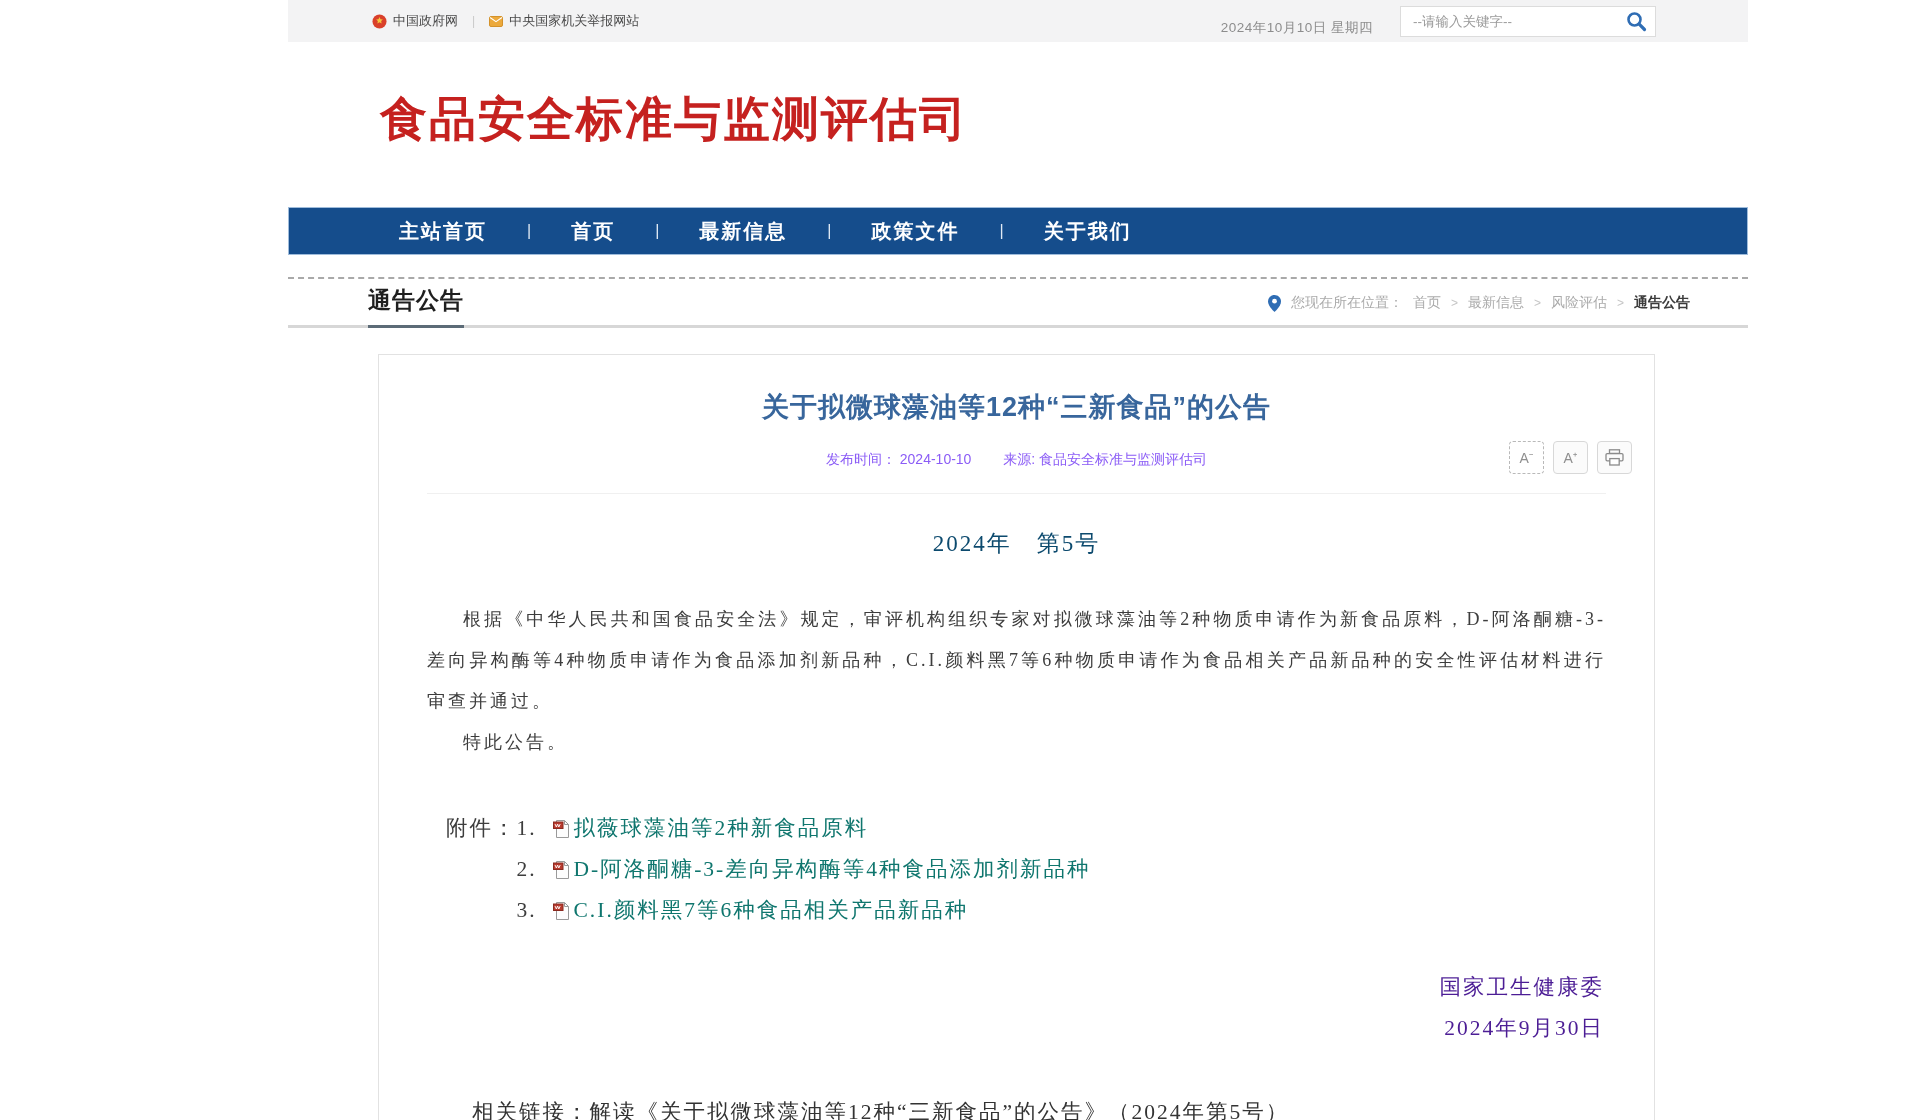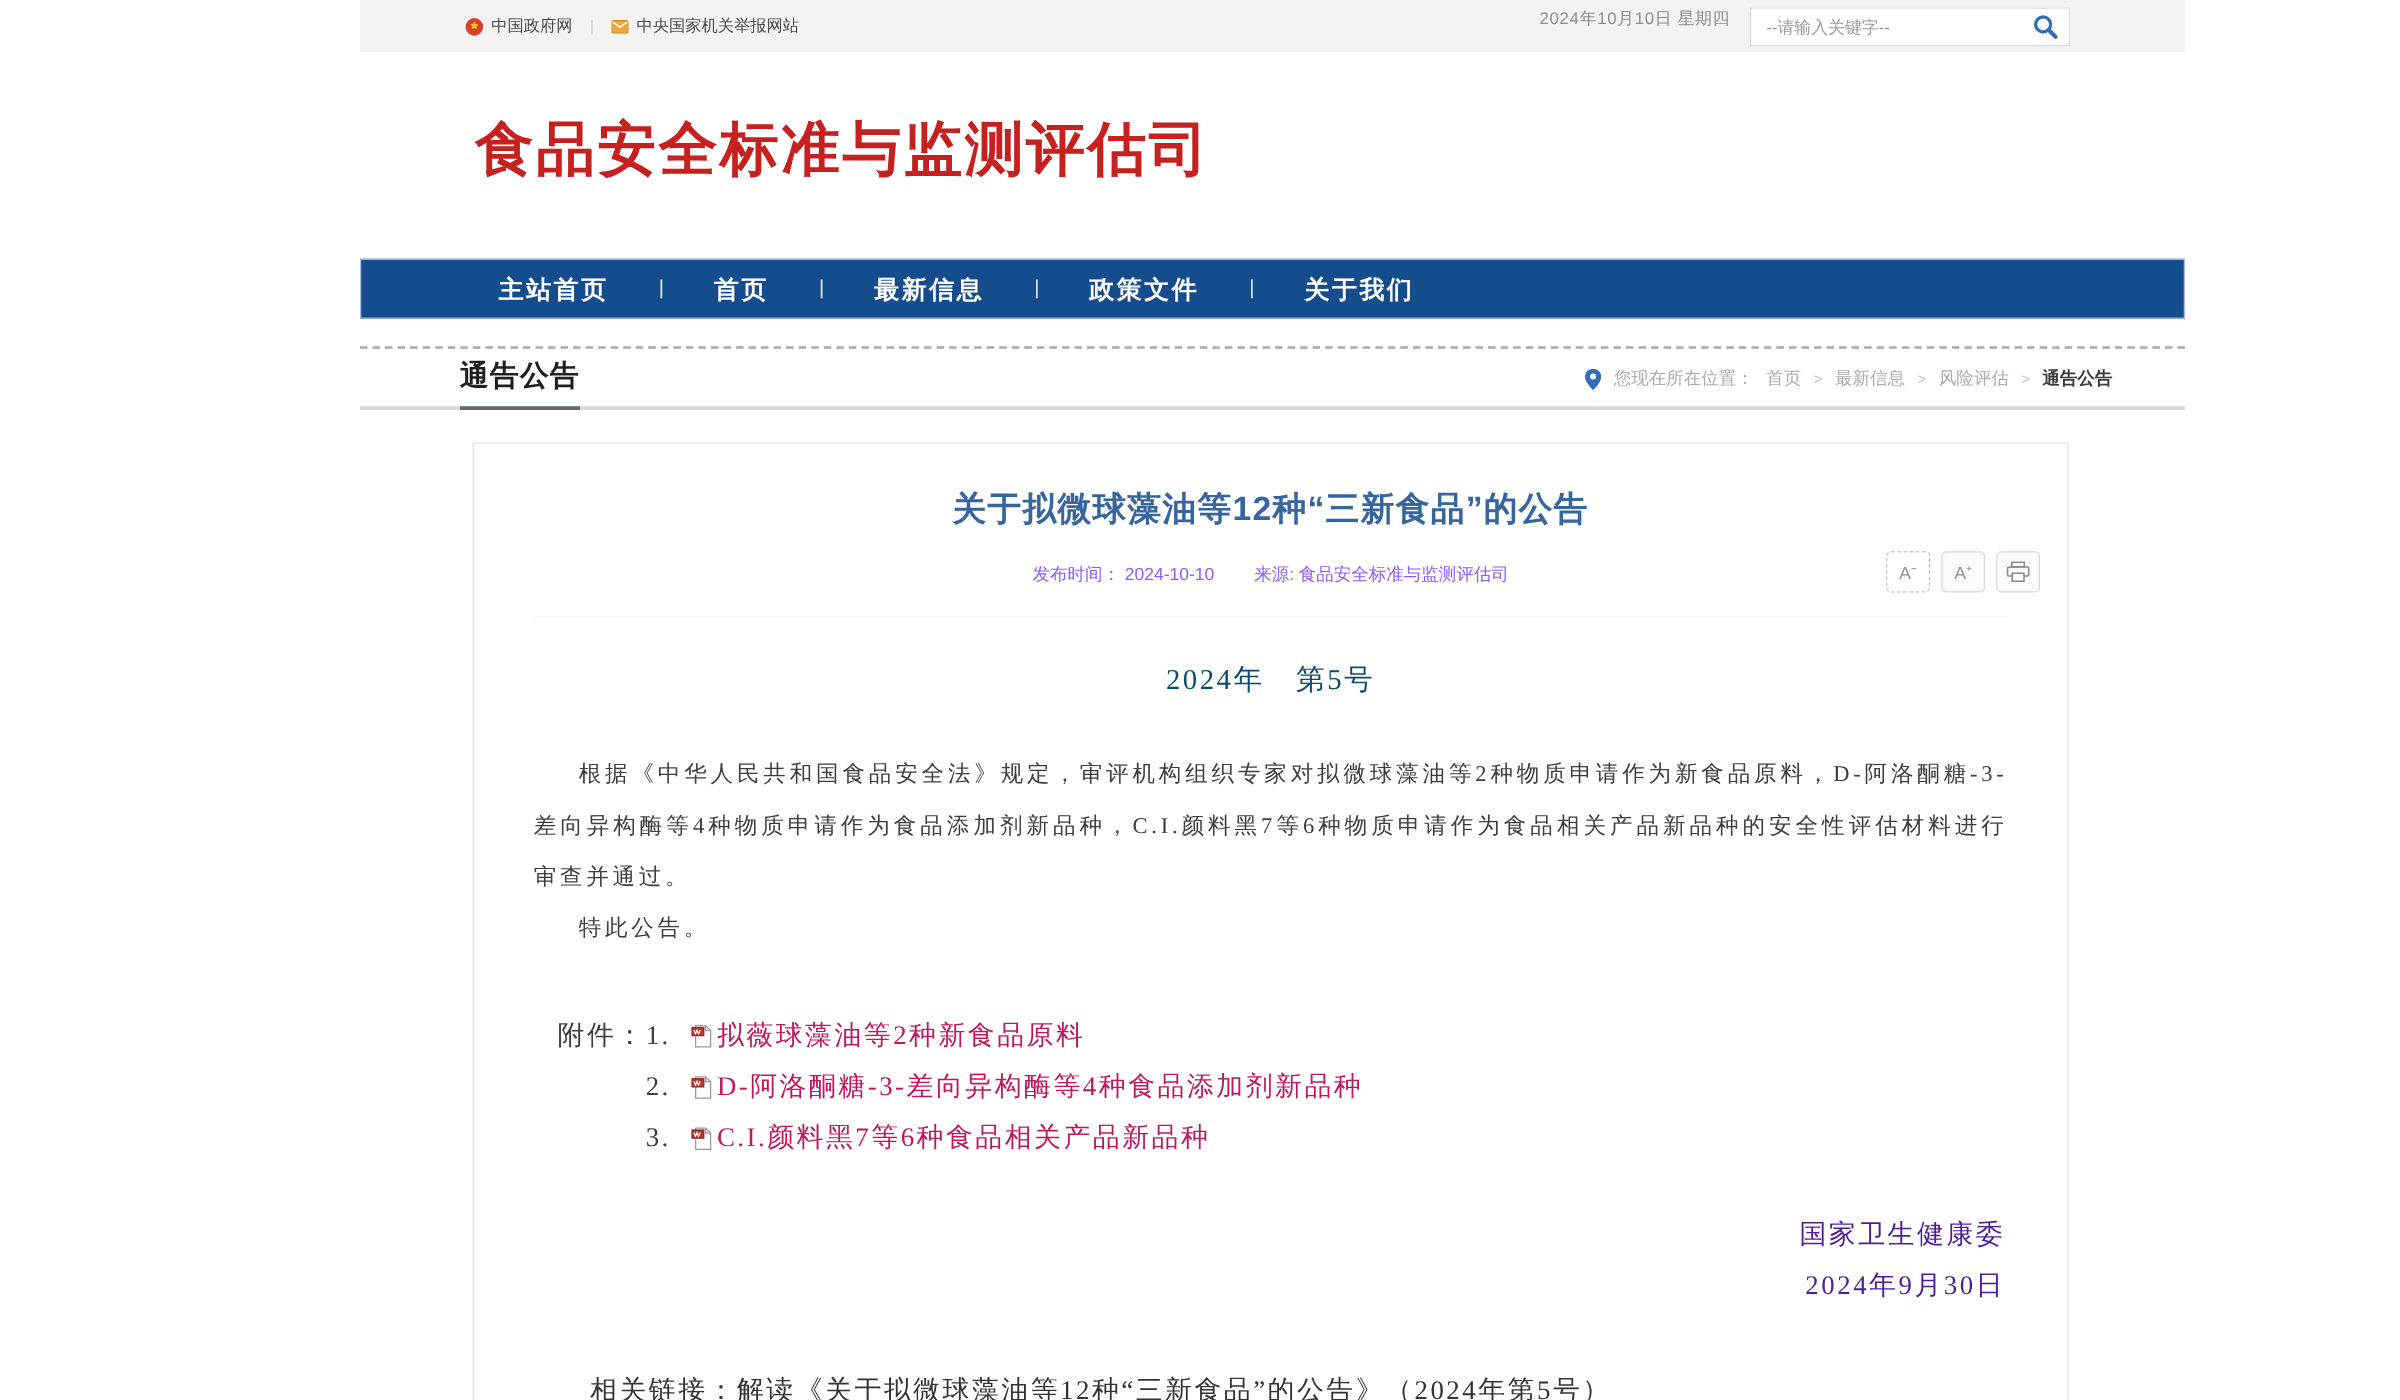--- a/index.html
+++ b/index.html
@@ -5,21 +5,21 @@
   html,body{margin:0;padding:0;width:1920px;height:1120px;overflow:hidden;background:#ffffff;
     font-family:"Liberation Sans",sans-serif;}
   .container{position:relative;width:1460px;margin-left:288px;}
 
   
   .topbar{height:42px;background:#f3f3f4;display:flex;align-items:center;
     padding:0 92px 0 84px;box-sizing:border-box;}
   .topbar-left{display:flex;align-items:center;font-size:13px;color:#4a4a4a;}
   .tb-item{display:flex;align-items:center;gap:6px;cursor:pointer;}
   .tb-sep{color:#c9c9c9;margin:0 14px;font-size:12px;}
-  .topbar-right{margin-left:auto;display:flex;align-items:flex-start;gap:16px;}
+  .topbar-right{margin-left:auto;display:flex;align-items:flex-end;gap:27px;}
   .tb-date{color:#8d8d8d;font-size:13.5px;letter-spacing:.5px;}
   .searchbox{width:256px;height:31px;background:#fff;border:1px solid #dcdcdc;
     display:flex;align-items:center;padding:0 8px 0 10px;box-sizing:border-box;}
   .searchbox input{border:none;outline:none;flex:1;font-size:13.5px;color:#666;
     font-family:"Liberation Sans",sans-serif;background:transparent;}
   .searchbox input::placeholder{color:#9a9a9a;}
   .mag{display:flex;align-items:center;cursor:pointer;}
 
   
   .masthead{height:165px;background:#fff;display:flex;align-items:center;padding-left:92px;box-sizing:border-box;}
@@ -63,21 +63,21 @@
   .body-text{margin-top:40px;font-family:"Liberation Serif",serif;font-size:18px;color:#3d3d3d;
     line-height:41px;letter-spacing:3px;text-align:justify;}
   .body-text p{margin:0;text-indent:2em;}
 
   .attachments{margin:45px 0 0 19px;display:flex;font-family:"Liberation Serif",serif;
     font-size:21.5px;color:#3d3d3d;line-height:41px;letter-spacing:2px;}
   .att-label{white-space:nowrap;}
   .att-item{display:flex;align-items:center;}
   .att-num{width:36px;}
   .doc-icon{display:inline-flex;margin-right:4px;}
-  .att-link{color:#be185d;text-decoration:none;cursor:pointer;}
+  .att-link{color:#0f766e;text-decoration:none;cursor:pointer;}
 
   .signature{margin-top:36px;text-align:right;font-family:"Liberation Serif",serif;
     font-size:21.5px;color:#4c1d95;line-height:41px;letter-spacing:2px;padding-right:2px;}
   .related{margin:48px 0 0 45px;font-family:"Liberation Serif",serif;font-size:21.5px;
     color:#333;letter-spacing:2px;}
   .related a{color:#333;text-decoration:none;cursor:pointer;}
 </style>
 </head>
 <body>
 

